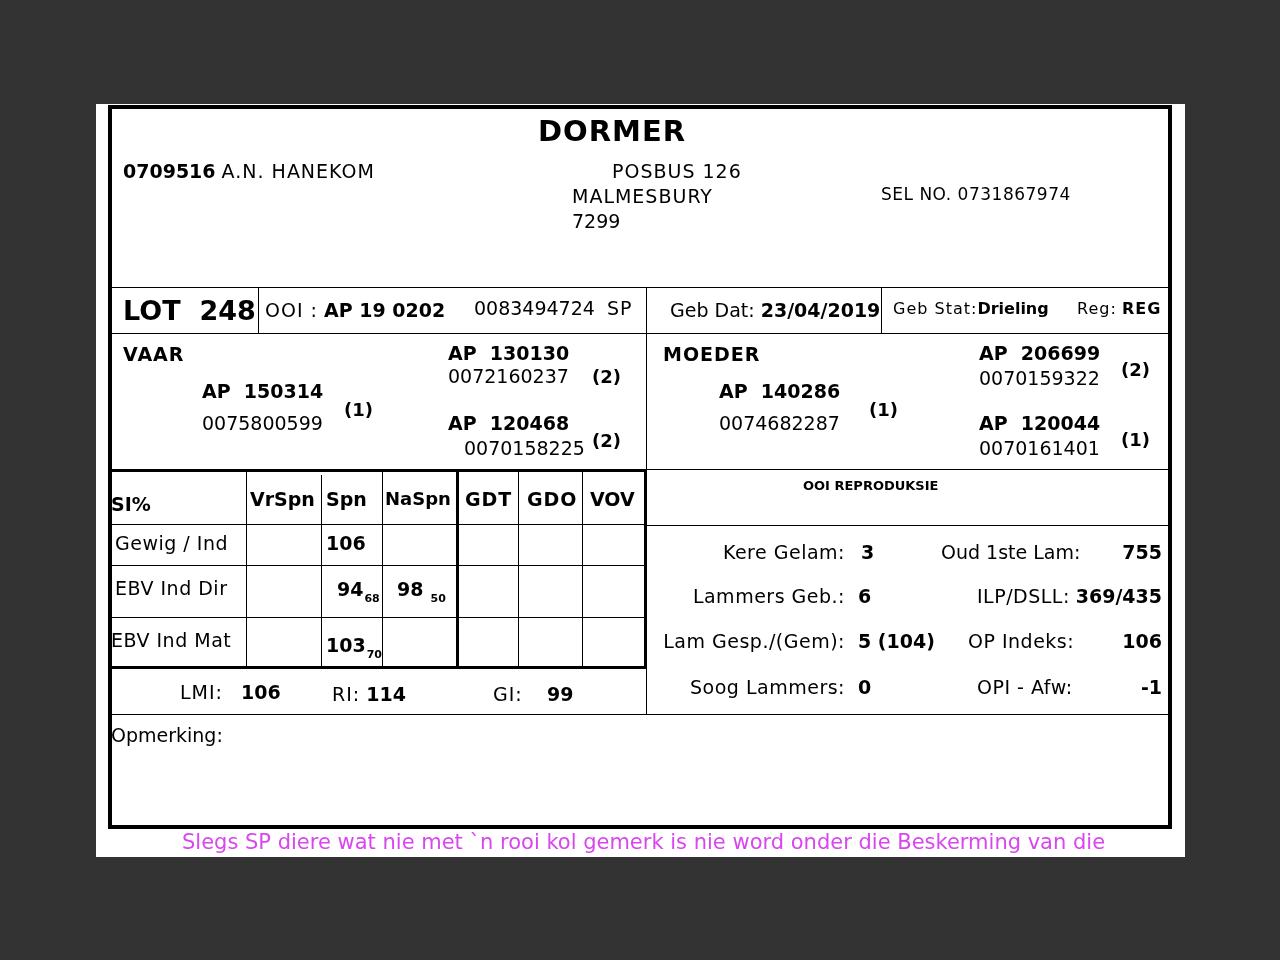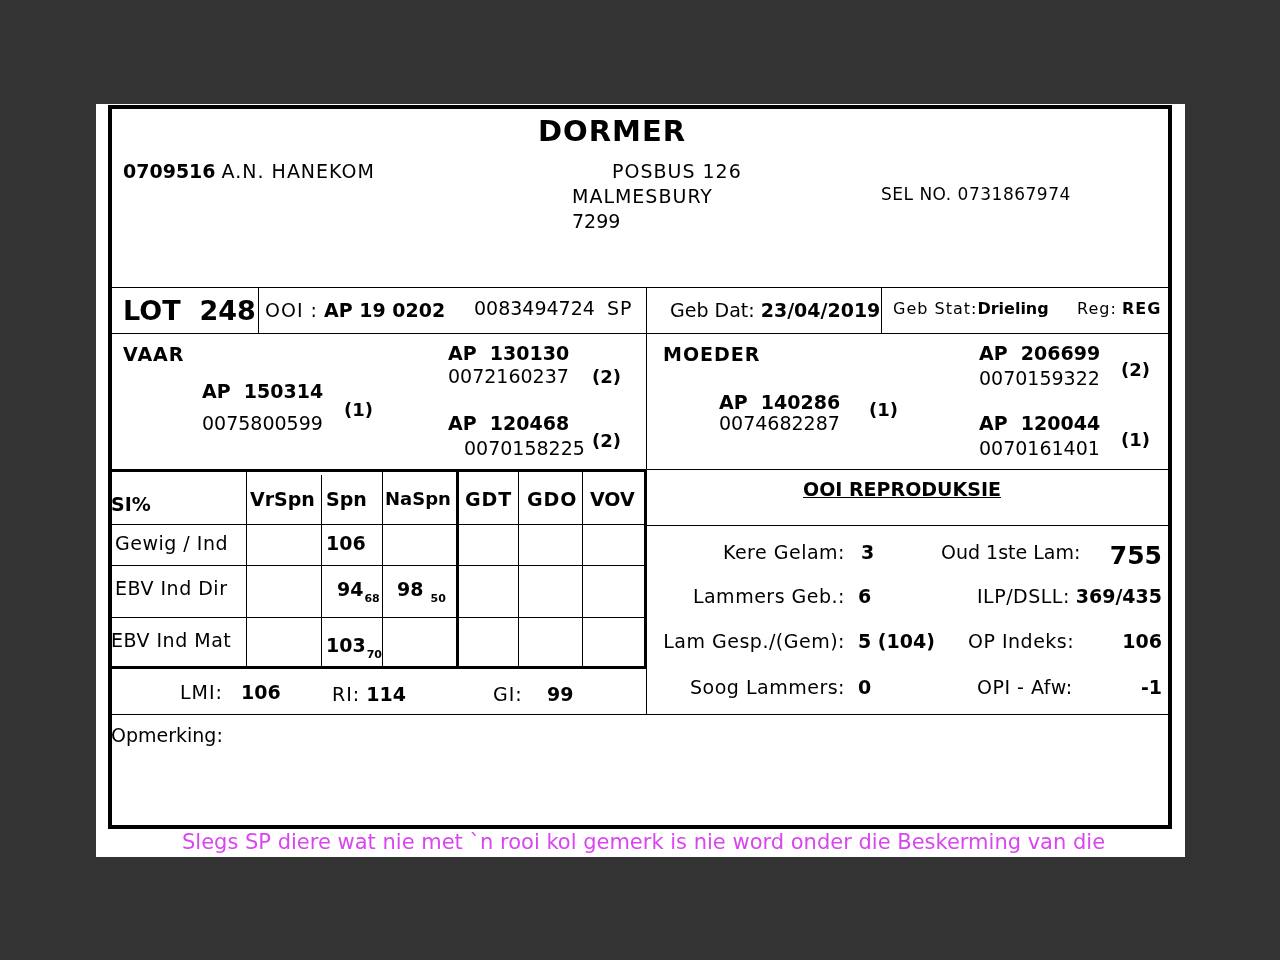--- a/index.html
+++ b/index.html
@@ -70,21 +70,21 @@
 <div class="abs b" style="left:448px; top:342px; font-size:19px; white-space:pre;">AP  130130</div>
 <div class="abs" style="left:448px; top:365px; font-size:19px;">0072160237</div>
 <div class="abs b" style="left:592px; top:366px; font-size:18px;">(2)</div>
 <div class="abs b" style="left:448px; top:412px; font-size:19px; white-space:pre;">AP  120468</div>
 <div class="abs" style="left:448px; top:437px; font-size:19px;margin-left:16px;">0070158225</div>
 <div class="abs b" style="left:592px; top:430px; font-size:18px;">(2)</div>
 
 <div class="vl" style="left:646px; top:334px; width:1px; height:136px;"></div>
 
 <div class="abs b sp" style="left:663px; top:343px; font-size:19px;">MOEDER</div>
-<div class="abs b" style="left:719px; top:391px; font-size:19px; white-space:pre;">AP  140286</div>
+<div class="abs b" style="left:719px; top:380px; font-size:19px; white-space:pre;">AP  140286</div>
 <div class="abs" style="left:719px; top:412px; font-size:19px;">0074682287</div>
 <div class="abs b" style="left:869px; top:399px; font-size:18px;">(1)</div>
 <div class="abs b" style="left:979px; top:342px; font-size:19px; white-space:pre;">AP  206699</div>
 <div class="abs" style="left:979px; top:367px; font-size:19px;">0070159322</div>
 <div class="abs b" style="left:1121px; top:359px; font-size:18px;">(2)</div>
 <div class="abs b" style="left:979px; top:412px; font-size:19px; white-space:pre;">AP  120044</div>
 <div class="abs" style="left:979px; top:437px; font-size:19px;">0070161401</div>
 <div class="abs b" style="left:1121px; top:429px; font-size:18px;">(1)</div>
 
 <div class="hl" style="left:110px; top:469px; width:537px; height:3px;"></div>
@@ -132,34 +132,34 @@
 <div class="abs" style="left:332px; top:683px; font-size:19px;">
   <span class="sp">RI:</span>
   <span class="b">114</span>
 </div>
 <div class="abs" style="left:493px; top:683px; font-size:19px;">
   <span class="sp">GI:</span>&nbsp;&nbsp;&nbsp;
   <span class="b">99</span>
 </div>
 
 <div class="vl" style="left:646px; top:470px; width:1px; height:245px;"></div>
-<div class="abs b" style="left:803px; top:478px; font-size:19px;text-decoration:underline;">OOI REPRODUKSIE</div>
+<div class="abs b" style="left:803px; top:478px; font-size:13px;">OOI REPRODUKSIE</div>
 <div class="hl" style="left:647px; top:525px; width:523px; height:1px;"></div>
 
 <div class="abs" style="right:435px; top:541px; font-size:19px; letter-spacing:0.5px;">Kere Gelam:</div>
 <div class="abs b" style="left:861px; top:541px; font-size:19px;">3</div>
 <div class="abs" style="right:435px; top:585px; font-size:19px; letter-spacing:0.5px;">Lammers Geb.:</div>
 <div class="abs b" style="left:858px; top:585px; font-size:19px;">6</div>
 <div class="abs" style="right:435px; top:630px; font-size:19px; letter-spacing:0.5px;">Lam Gesp./(Gem):</div>
 <div class="abs b" style="left:858px; top:630px; font-size:19px;">5 (104)</div>
 <div class="abs" style="right:435px; top:676px; font-size:19px; letter-spacing:0.5px;">Soog Lammers:</div>
 <div class="abs b" style="left:858px; top:676px; font-size:19px;">0</div>
 
 <div class="abs" style="left:941px; top:541px; font-size:19px;">Oud 1ste Lam:</div>
-<div class="abs b" style="right:118px; top:541px; font-size:25px;">755</div>
+<div class="abs b" style="right:118px; top:541px; font-size:19px;">755</div>
 <div class="abs" style="left:977px; top:585px; font-size:19px; letter-spacing:0.5px;">ILP/DSLL:</div>
 <div class="abs b" style="right:118px; top:585px; font-size:19px;">369/435</div>
 <div class="abs" style="left:968px; top:630px; font-size:19px; letter-spacing:0.5px;">OP Indeks:</div>
 <div class="abs b" style="right:118px; top:630px; font-size:19px;">106</div>
 <div class="abs" style="left:977px; top:676px; font-size:19px; letter-spacing:0.5px;">OPI - Afw:</div>
 <div class="abs b" style="right:118px; top:676px; font-size:19px;">-1</div>
 
 <div class="hl" style="left:110px; top:714px; width:1060px; height:1px;"></div>
 <div class="abs" style="left:111px; top:724px; font-size:19px;">Opmerking:</div>
 

